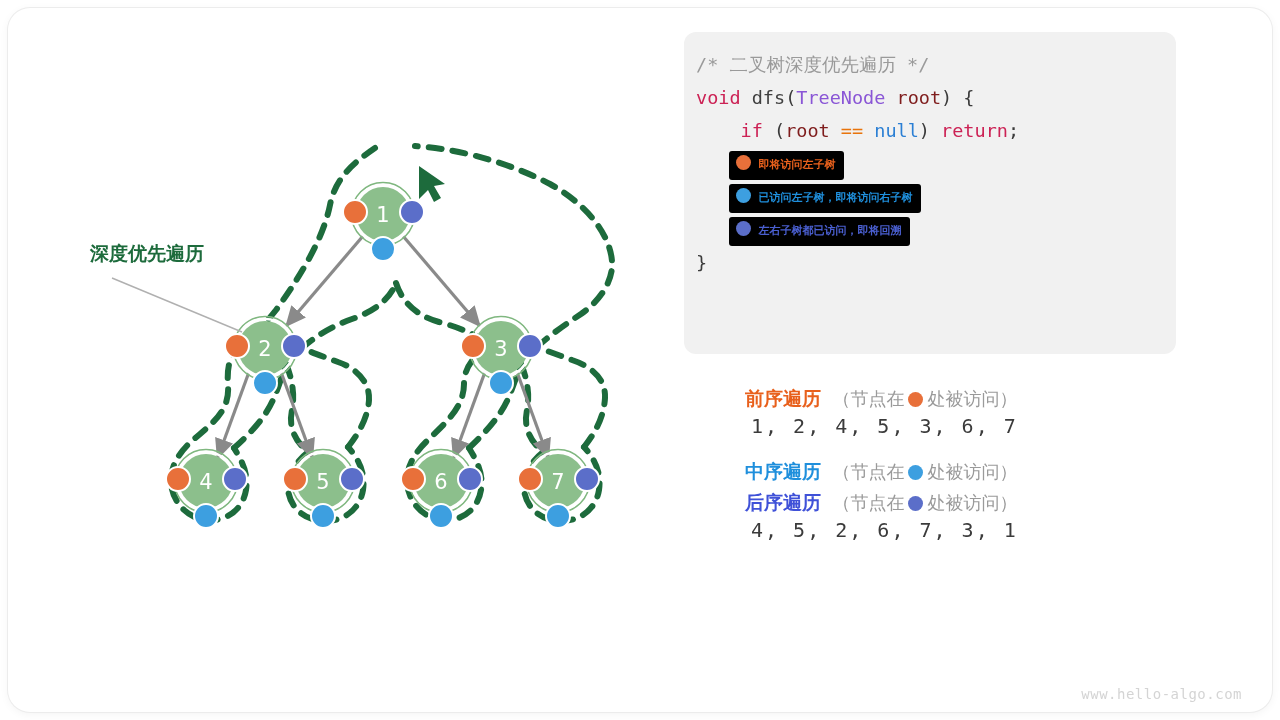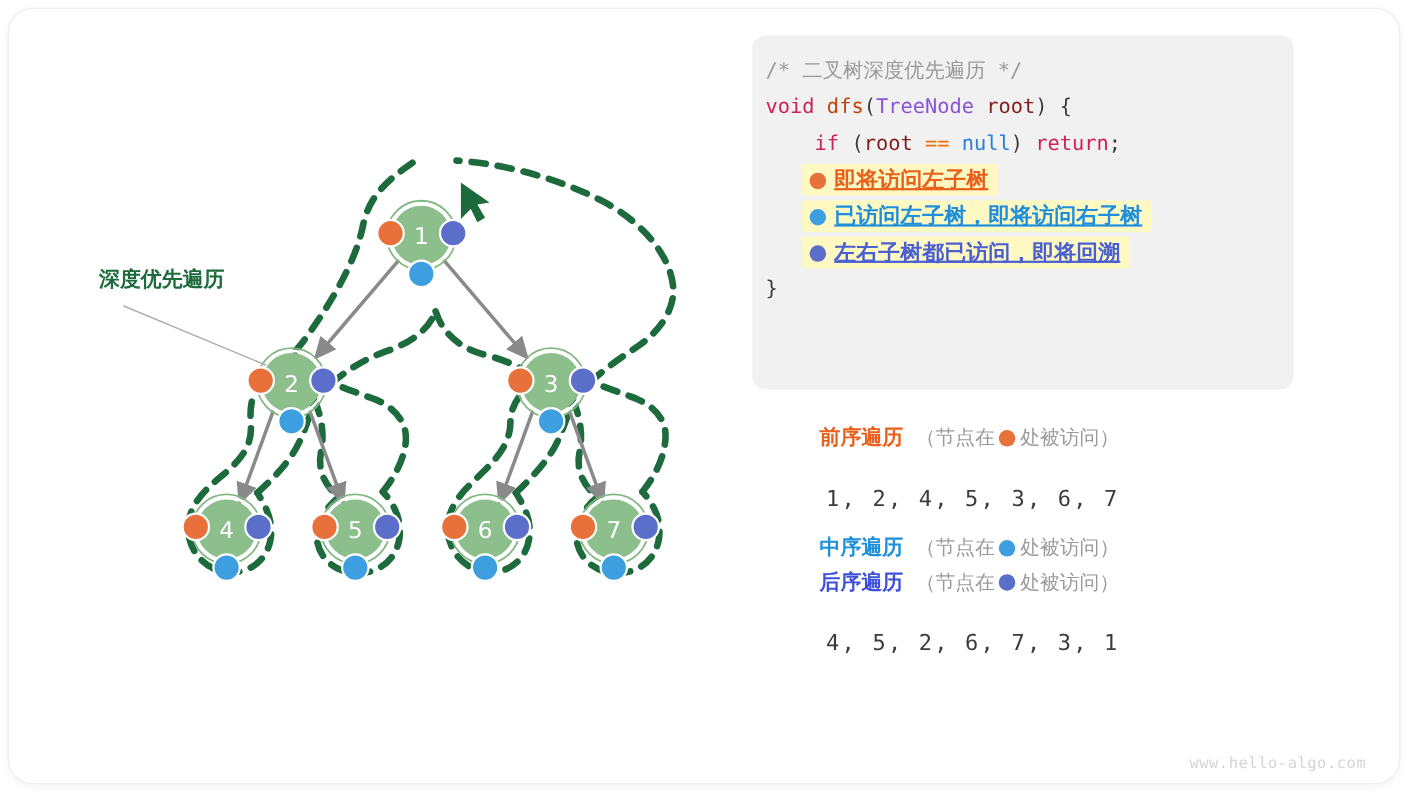--- a/index.html
+++ b/index.html
@@ -65,38 +65,37 @@
   }
   .code-line {
     font-family: "DejaVu Sans Mono", "Liberation Mono", monospace;
     font-size: 18.5px;
     line-height: 33px;
     white-space: pre;
     color: #3b3b3b;
   }
   .cmt   { color: #9a9a9a; }
   .kw    { color: #cc2255; }
-  .fn    { color: #c2410c; }
+  .fn    { color: #404040; }
   .typ   { color: #8a56d6; }
   .var   { color: #7f1d1d; }
   .op    { color: #e8740c; }
   .lit   { color: #2b7fd4; }
   .pl    { color: #3b3b3b; }
 
   .hl-row {
     display: inline-block;
-    background: #fef9c3;
+    background: #000000;
     border-radius: 3px;
     padding: 1px 9px 2px 7px;
     font-family: "DejaVu Sans", sans-serif;
-    font-size: 20px;
+    font-size: 11px;
     font-weight: bold;
     vertical-align: middle;
     line-height: 26px;
-    text-decoration: underline;
   }
   .hl-row .dot {
     display: inline-block;
     width: 15px; height: 15px;
     border-radius: 50%;
     vertical-align: -2px;
     margin-right: 7px;
   }
   .hl-pre  { color: #e8601c; }
   .hl-in   { color: #1f8fdc; }
@@ -126,21 +125,21 @@
     width: 15px; height: 15px;
     border-radius: 50%;
     vertical-align: -2px;
     margin: 0 4px;
   }
   .trav-seq {
     font-family: "DejaVu Sans Mono", "Liberation Mono", monospace;
     font-size: 20px;
     color: #3b3b3b;
     letter-spacing: 2px;
-    margin: 27px 0 18px 6px;
+    margin: 0 0 18px 6px;
   }
   .t-pre  { color: #e8601c; margin-top: 24px; }
   .t-in   { color: #1f8fdc; }
   .t-post { color: #3f51d8; }
 
   #watermark {
     position: absolute;
     right: 38px;
     bottom: 18px;
     font-family: "DejaVu Sans Mono", "Liberation Mono", monospace;

